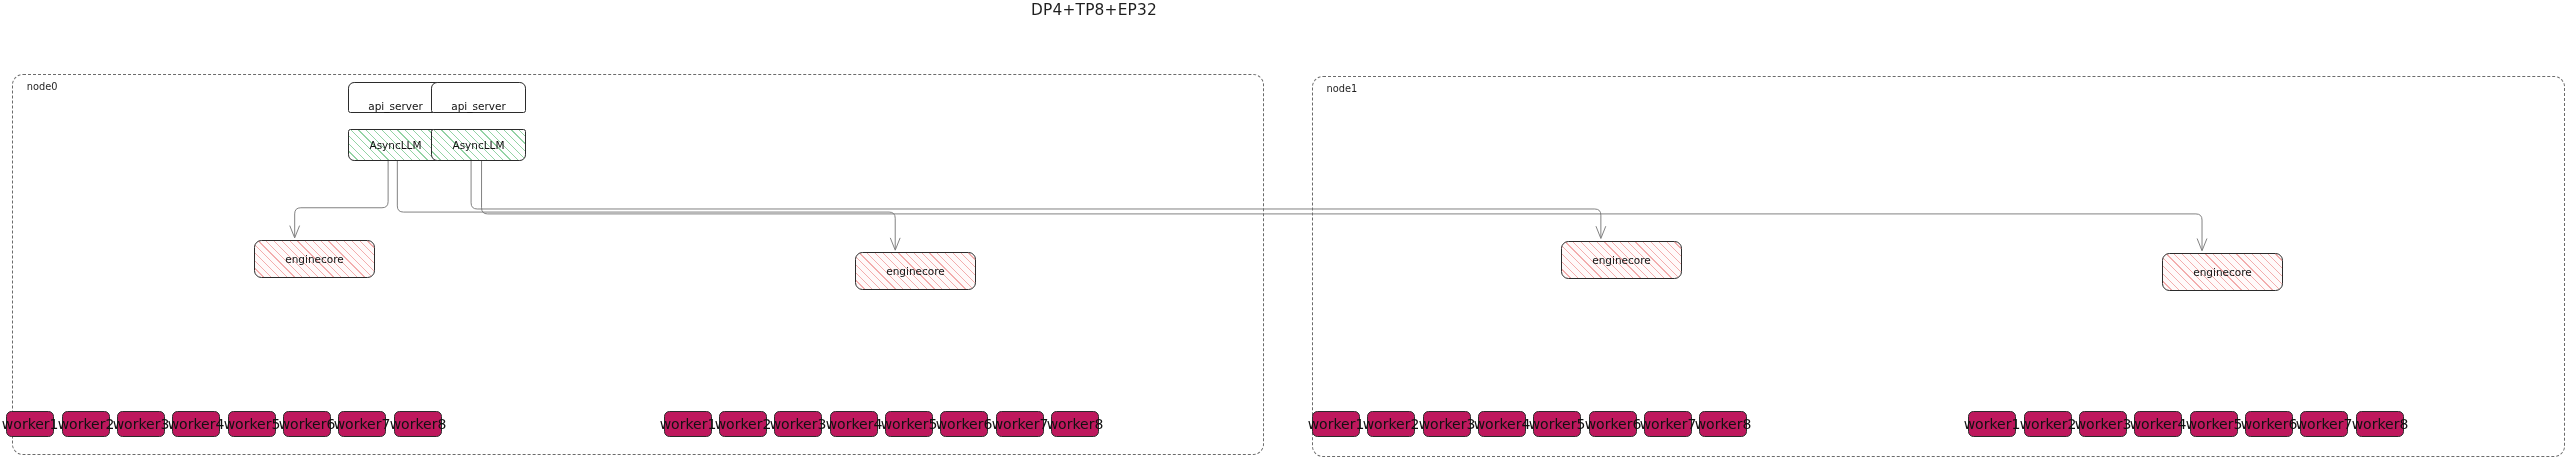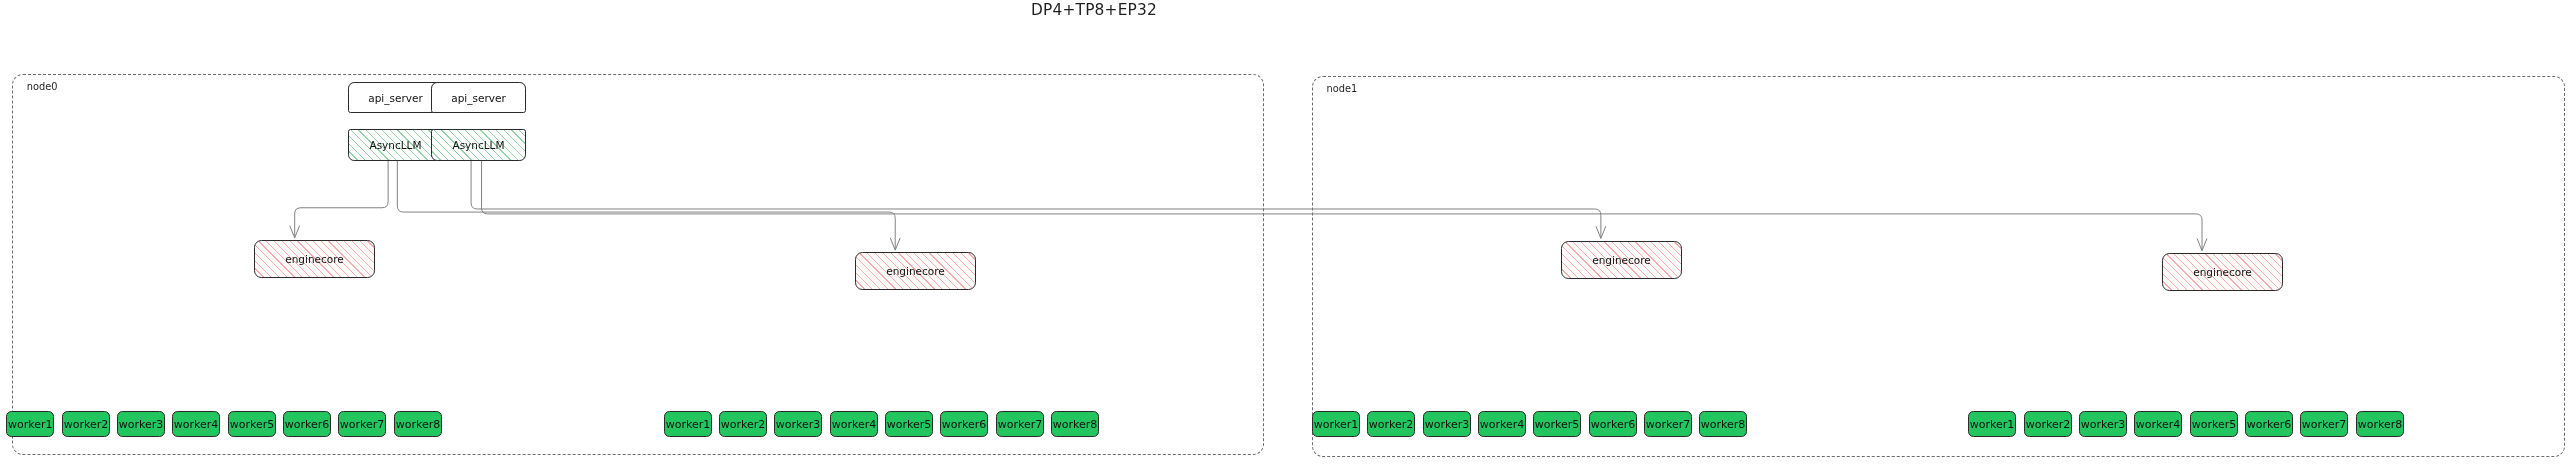--- a/index.html
+++ b/index.html
@@ -61,20 +61,21 @@
     font-size: 10.5px;
     color: #111111;
     background: #ffffff;
     white-space: nowrap;
     z-index: 4;
   }
 
   .box.api-server {
     background: #ffffff;
     border-radius: 6.2px 6.2px 2.5px 2.5px;
+    align-items: flex-end;
   }
 
   
   .box.asyncllm {
     border-radius: 2.5px 2.5px 6.2px 6.2px;
     background-color: #ffffff;
     background-image: repeating-linear-gradient(
       45deg,
       rgba(60, 175, 90, 0.55) 0px,
       rgba(60, 175, 90, 0.55) 0.9px,
@@ -93,22 +94,22 @@
       rgba(233, 110, 110, 0.55) 0.9px,
       rgba(255, 255, 255, 0) 0.9px,
       rgba(255, 255, 255, 0) 5.5px
     );
     margin-left: 20px;
   }
 
   .box.worker {
     border-radius: 5.5px;
     border-width: 1.2px;
-    font-size: 11px;
-    background: #22c55e;
+    font-size: 14px;
+    background: #be185d;
   }
 
   
   #edges {
     position: absolute;
     left: 0;
     top: 0;
     width: 2576px;
     height: 469px;
     z-index: 1;

